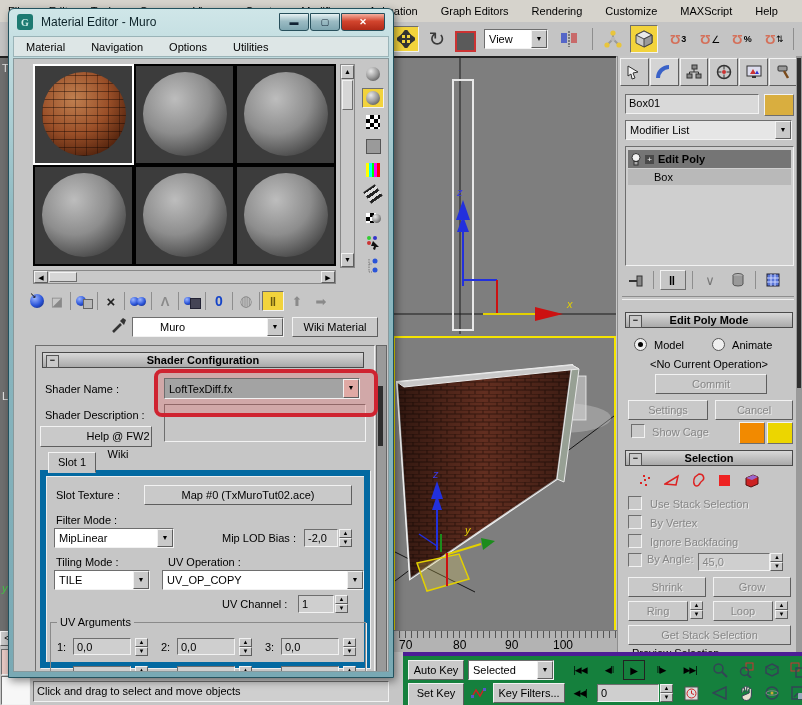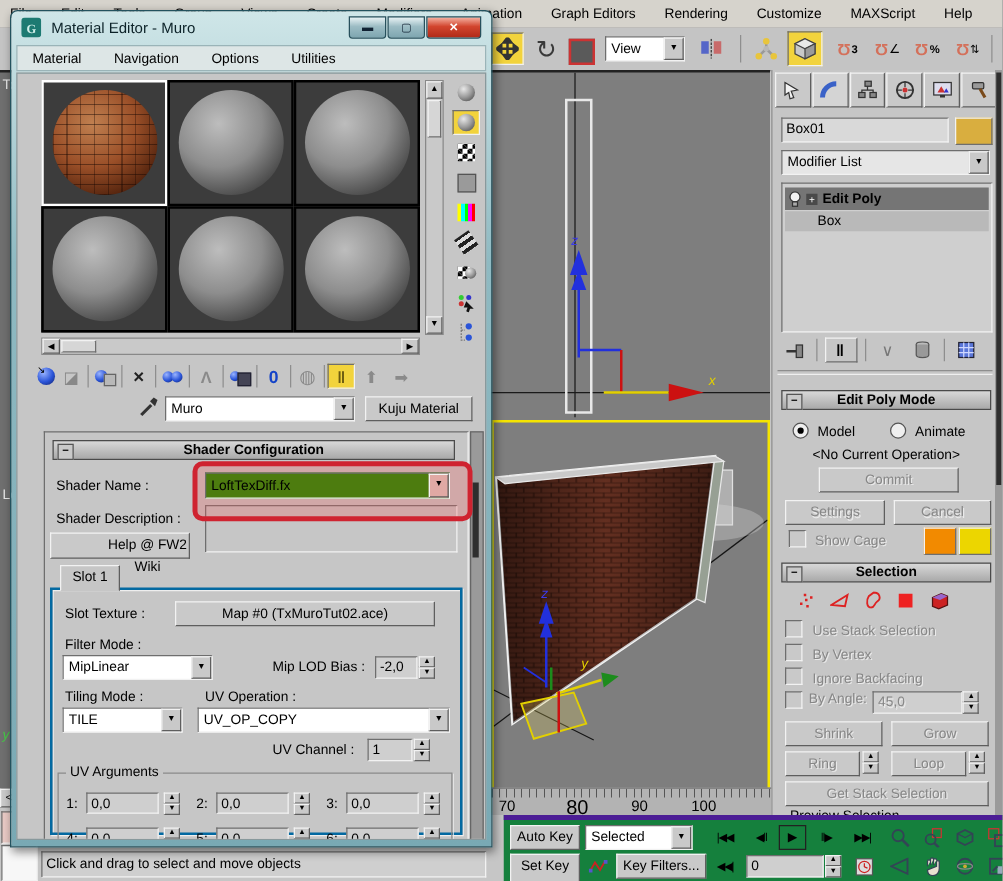--- a/index.html
+++ b/index.html
@@ -46,21 +46,21 @@
       background:radial-gradient(circle at 38% 32%,#bdbdbd,#8d8d8d 45%,#4a4a4a 78%,#232323);}
   .slot.sel{border-color:#fff;}
   .slot.sel .ball{background:
       repeating-linear-gradient(0deg,rgba(20,5,0,.45) 0 1px,transparent 1px 8px),
       repeating-linear-gradient(90deg,rgba(20,5,0,.35) 0 1px,transparent 1px 11px),
       radial-gradient(circle at 38% 32%,#c08050,#9a4f28 45%,#54240e 78%,#2a1005);}
   .scrollV{background:#c9c9c9;border:1px solid #888;box-sizing:border-box;}
   .menuitem{padding:0 2px;cursor:default;}
   .tabBtn{background:#c9c9c9;border:1px solid;border-color:#f2f2f2 #5e5e5e #5e5e5e #f2f2f2;box-sizing:border-box;
           display:flex;align-items:center;justify-content:center;}
-  .grpBox{border:2px solid #0369a1;box-shadow:1px 1px 0 #eee, inset 1px 1px 0 #eee;box-sizing:border-box;}
+  .grpBox{border:6px solid #0369a1;box-shadow:1px 1px 0 #eee, inset 1px 1px 0 #eee;box-sizing:border-box;}
   .vpLabel{color:#e8e8e8;font-size:11px;}
   .tickbar{background:#b3b3b3;
      background-image:repeating-linear-gradient(90deg,#555 0 1px,transparent 1px 6px);
      background-size:100% 7px;background-repeat:no-repeat;background-position:0 0;}
   .winBtn{height:16px;border-radius:0 0 3px 3px;border:1px solid #28505c;
      background:linear-gradient(#e8f2f4,#9cbcc4 45%,#7ea6b0);display:inline-flex;align-items:center;justify-content:center;
      font-size:9px;color:#123;}
   .winBtn.close{background:linear-gradient(#f4b0a0,#d2452e 45%,#b02a18);color:#fff;font-weight:bold;}
 </style>
 </head>
@@ -395,21 +395,21 @@
     <div class="abs btn disabled" style="left:10px;top:569px;width:163px;height:20px;">Get Stack Selection</div>
     <div class="abs" style="left:14px;top:591px;width:160px;height:9px;overflow:hidden;">Preview Selection</div>
 
     <div class="abs" style="left:178px;top:0;width:6px;height:596px;background:#9a9a9a;">
       <div style="position:absolute;left:1px;top:2px;width:4px;height:330px;background:#2e2e2e;"></div>
     </div>
   </div>
 
   <div class="abs tickbar" style="left:393px;top:630px;width:224px;height:21px;border-top:1px solid #777;">
     <span class="abs" style="left:6px;top:7px;font-size:12px;">70</span>
-    <span class="abs" style="left:60px;top:7px;font-size:16px;">80</span>
+    <span class="abs" style="left:60px;top:7px;font-size:12px;">80</span>
     <span class="abs" style="left:112px;top:7px;font-size:12px;">90</span>
     <span class="abs" style="left:160px;top:7px;font-size:12px;">100</span>
   </div>
 
   <div class="abs" style="left:403px;top:652px;width:410px;height:53px;background:#15803d;border-top:4px solid #4c1d95;">
     <div class="abs btn" style="left:5px;top:4px;width:56px;height:20px;line-height:18px;">Auto Key</div>
     <div class="abs btn" style="left:5px;top:27px;width:56px;height:34px;line-height:18px;">Set Key</div>
     <div class="abs combo" style="left:65px;top:4px;width:86px;height:20px;">
       <span class="txt">Selected</span>
       <span class="dropBtn">▼</span>
@@ -633,37 +633,37 @@
         <span style="width:1px;height:18px;background:#8e8e8e;"></span>
         <span class="icon active" style="font-weight:bold;color:#6a5a10;">‖</span>
         <span class="icon" style="color:#8a8a8a;font-size:13px;">⬆</span>
         <span class="icon" style="color:#8a8a8a;font-size:13px;">➡</span>
       </div>
 
       <svg class="abs" style="left:96px;top:258px;" width="18" height="18" viewBox="0 0 18 18">
         <line x1="3" y1="15" x2="11" y2="7" stroke="#333" stroke-width="2.5"></line>
           <polygon points="10,4 14,8 16,3 13,1" fill="#333"></polygon>
         </svg>
-      <div class="abs combo" style="left:118px;top:258px;width:152px;height:20px;">
+      <div class="abs combo" style="left:118px;top:258px;width:152px;height:20px;padding-left:23px;">
         <span class="txt">Muro</span>
         <span class="dropBtn">▼</span>
       </div>
-      <div class="abs btn" style="left:278px;top:258px;width:86px;height:20px;">Kuju Material</div>
+      <div class="abs btn" style="left:278px;top:258px;width:86px;height:20px;">Wiki Material</div>
 
       <div class="abs bevIn" style="left:21px;top:286px;width:338px;height:326px;background:#c6c6c6;">
 
         <div class="abs rollHead" style="left:6px;top:6px;width:322px;height:16px;">
           <span class="rollMinus">−</span>
           <span>Shader Configuration</span>
         </div>
 
         <span class="abs" style="left:9px;top:37px;">Shader Name :</span>
 
         <div class="abs" style="left:118px;top:23px;width:216px;height:40px;border:4px solid #cf2330;border-radius:8px;background:rgba(236,90,90,0.28);z-index:3;"></div>
-        <div class="abs combo" style="left:128px;top:32px;width:196px;height:21px;background:#4d7c0f;z-index:4;">
+        <div class="abs combo" style="left:128px;top:32px;width:196px;height:21px;background:#a3a3a3;z-index:4;">
           <span class="txt">LoftTexDiff.fx</span>
           <span class="dropBtn" style="background:#e0a9a4;">▼</span>
         </div>
 
         <span class="abs" style="left:9px;top:63px;">Shader Description :</span>
         <div class="abs bevIn" style="left:128px;top:58px;width:200px;height:36px;background:#c6c6c6;"></div>
         <div class="abs btn" style="left:4px;top:80px;width:112px;height:21px;padding-left:44px;">Help @ FW2 Wiki</div>
 
         <div class="abs" style="left:12px;top:106px;width:46px;height:19px;background:#c6c6c6;border:1px solid;border-color:#f2f2f2 #5e5e5e transparent #f2f2f2;text-align:center;line-height:18px;z-index:2;">Slot 1</div>
         <div class="abs grpBox" style="left:4px;top:124px;width:330px;height:198px;">

